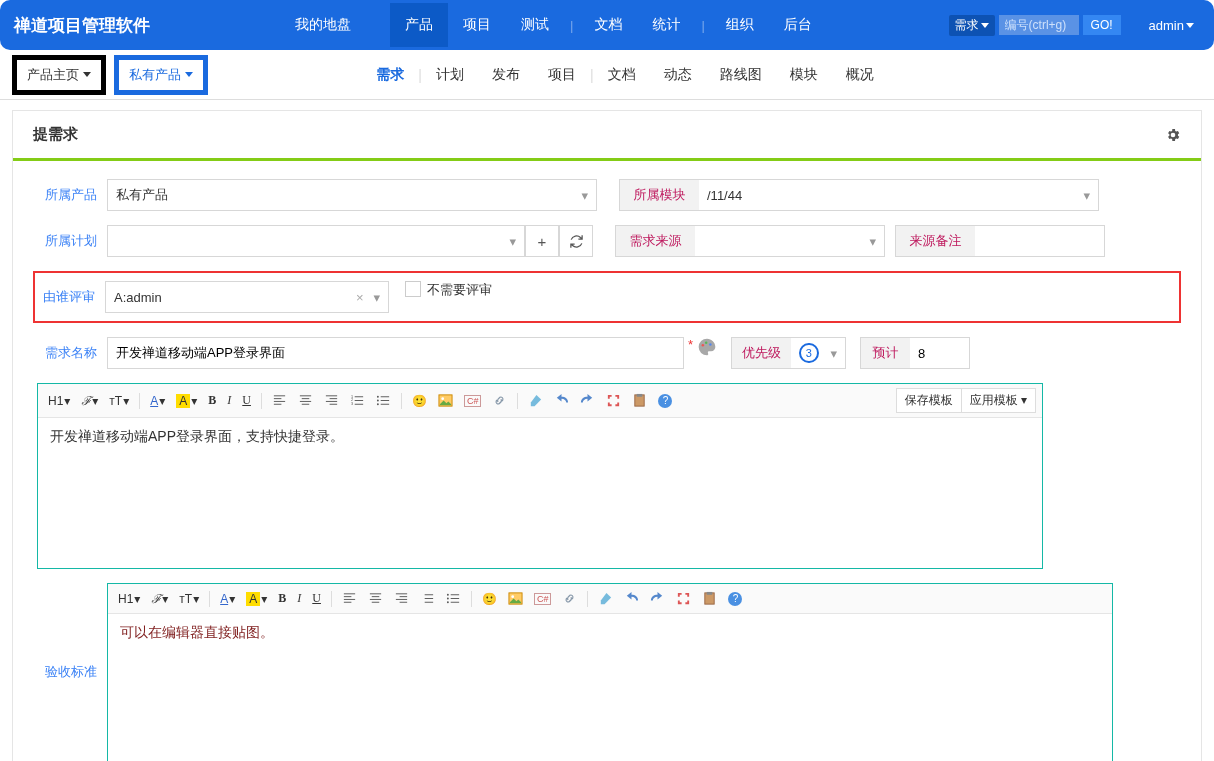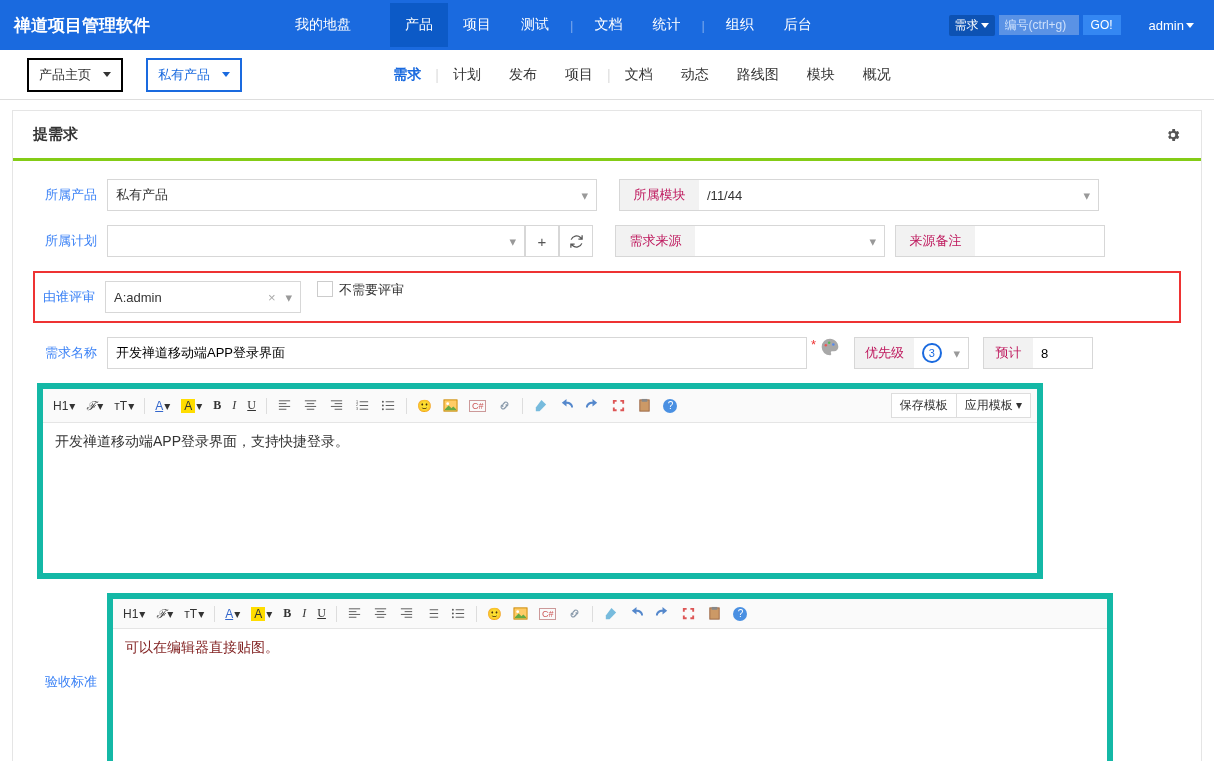--- a/index.html
+++ b/index.html
@@ -1,35 +1,35 @@
 <!DOCTYPE html>
 <html><head>
 <meta charset="utf-8">
 <style>
 * { box-sizing: border-box; margin: 0; padding: 0; }
 body { font-family: "Helvetica Neue", Arial, sans-serif; font-size: 13px; color: #333; background: #fff; }
 
 
-.topnav { background: #1a6adf; height: 50px; display: flex; align-items: center; padding: 0 14px; color: #fff; }
+.topnav { background: #1a6adf; height: 50px; display: flex; align-items: center; padding: 0 14px; color: #fff; border-radius: 10px; }
 .brand { font-size: 17px; font-weight: bold; margin-right: 130px; white-space: nowrap; }
 .nav-menu { display: flex; align-items: center; flex: 1; }
 .nav-item { padding: 0 15px; height: 44px; display: flex; align-items: center; cursor: pointer; font-size: 14px; }
 .nav-item.active { background: #0c5ac7; margin-left: 24px; }
 .nav-sep { color: rgba(255,255,255,0.4); padding: 0 6px; }
 .nav-right { display: flex; align-items: center; gap: 4px; }
 .search-type { background: #0d52b3; padding: 2px 6px; font-size: 12px; border-radius: 2px; cursor: pointer; display:flex; align-items:center; gap:2px;}
 .search-input { background: #5a92e5; border: none; padding: 3px 6px; font-size: 12px; color: #fff; width: 80px; }
 .search-input::placeholder { color: #cde0fb; }
 .go-btn { background: #3487f2; border: none; color: #fff; padding: 3px 8px; font-size: 12px; cursor: pointer; }
 .user { padding: 0 6px; cursor: pointer; display:flex; align-items:center; gap:2px;}
 
 
 .subnav { height: 50px; border-bottom: 1px solid #ddd; display: flex; align-items: center; padding: 0 12px; font-size: 14px; }
 .subnav-left { display: flex; gap: 8px; }
-.dd-btn { border: 2px solid #000000; padding: 6px 10px; background: #fff; cursor: pointer; display: flex; align-items: center; gap: 12px; font-size: 13px; color:#333;margin-left:15px;}
+.dd-btn { border: 5px solid #000000; padding: 6px 10px; background: #fff; cursor: pointer; display: flex; align-items: center; gap: 4px; font-size: 13px; color:#333;}
 .dd-btn.blue { border-color: #1a6adf; color: #1a6adf; }
 .caret { display:inline-block; width:0; height:0; border-left:4px solid transparent; border-right:4px solid transparent; border-top:5px solid currentColor; }
 .caret-white { border-top-color:#fff; }
 .subnav-center { flex: 1; display: flex; justify-content: center; gap: 0; align-items:center;}
 .sub-item { padding: 0 14px; cursor: pointer; color: #333; font-size:14px;}
 .sub-item.active { color: #1a6adf; font-weight: bold; }
 .sub-sep { color: #ddd; }
 
 
 .panel { margin: 10px 12px; border: 1px solid #e5e5e5; background: #fff; }
@@ -49,21 +49,21 @@
 .ctrl.addon { background:#f2f2f2; border-right:none; width:80px; justify-content:center; color:#be185d;}
 .btn { border:1px solid #d7d7d7; height:32px; width:34px; display:flex; align-items:center; justify-content:center; background:#fff; cursor:pointer; font-size:15px; color:#555;}
 .clear-x { color:#aaa; cursor:pointer; padding:0 4px; }
 .chk { width:16px; height:16px; border:1px solid #ccc; display:inline-block; margin-right:6px; vertical-align:middle; cursor:pointer;}
 .req { color:#e33; padding:0 4px;}
 .color-ico { width:20px; height:20px; display:inline-block; position:relative; cursor:pointer;}
 .color-ico svg{width:20px;height:20px;}
 .prio { width:20px;height:20px;border:2px solid #1a6adf;border-radius:50%;color:#1a6adf;display:flex;align-items:center;justify-content:center;font-size:11px;}
 
 
-.editor { border:6px solid #14b8a6; width: 1006px; }
+.editor { border:1px solid #14b8a6; width: 1006px; }
 .toolbar { background:#fafafa; border-bottom:1px solid #e5e5e5; padding:4px 6px; display:flex; align-items:center; gap:3px; font-size:12px;}
 .tb-btn { padding:2px 4px; cursor:pointer; display:flex; align-items:center; gap:1px; font-size:12px; color:#333;}
 .tb-btn.b{font-weight:bold;font-family:serif;}
 .tb-btn.i{font-style:italic;font-family:serif;}
 .tb-btn.u{text-decoration:underline;font-family:serif;}
 .tb-sep{width:1px;height:16px;background:#ddd;margin:0 3px;}
 .tb-right{margin-left:auto;display:flex;align-items:center;}
 .tb-save{border:1px solid #ddd;padding:3px 8px;background:#fff;cursor:pointer;font-size:12px;}
 .tb-ico{width:15px;height:15px;display:inline-block;}
 .editor-body { min-height: 150px; padding: 10px 12px; font-size: 14px; }
@@ -173,33 +173,33 @@
         </div>
       <div style="width:10px"></div>
       <div class="ctrl addon">来源备注</div>
       <div class="ctrl" style="width:130px;border-left:none;">
           <input class="plain" style="">
         </div>
     </div>
 
     <div class="row hl">
       <div class="lbl" style="padding-left:4px">由谁评审</div>
-      <div class="ctrl" style="width:196px">
+      <div class="ctrl" style="width:284px">
         <span class="txt">A:admin</span>
         <span class="clear-x">×</span>
         <span class="dd">▾</span>
       </div>
       <div style="width:16px"></div>
       <span class="chk"></span>
       <span>不需要评审</span>
     </div>
 
     <div class="row">
       <div class="lbl">需求名称</div>
-      <div class="ctrl" style="width:700px">
+      <div class="ctrl" style="width:577px">
           <input class="plain" value="开发禅道移动端APP登录界面" style="">
         </div>
       <span class="req">*</span>
       <span class="color-ico"><svg viewBox="0 0 24 24">
             <path fill="#a8a8a8" d="M12 2a10 10 0 000 20c1 0 1.5-.8 1.5-1.5S13 19 13 18.5c0-1 .8-1.5 1.5-1.5H17a5 5 0 005-5C22 6.5 17.5 2 12 2z"></path>
             <circle cx="7" cy="10" r="1.5" fill="#e55"></circle>
             <circle cx="11" cy="7" r="1.5" fill="#5b5"></circle>
             <circle cx="16" cy="9" r="1.5" fill="#58e"></circle>
           </svg></span>
       <div style="width:14px"></div>

